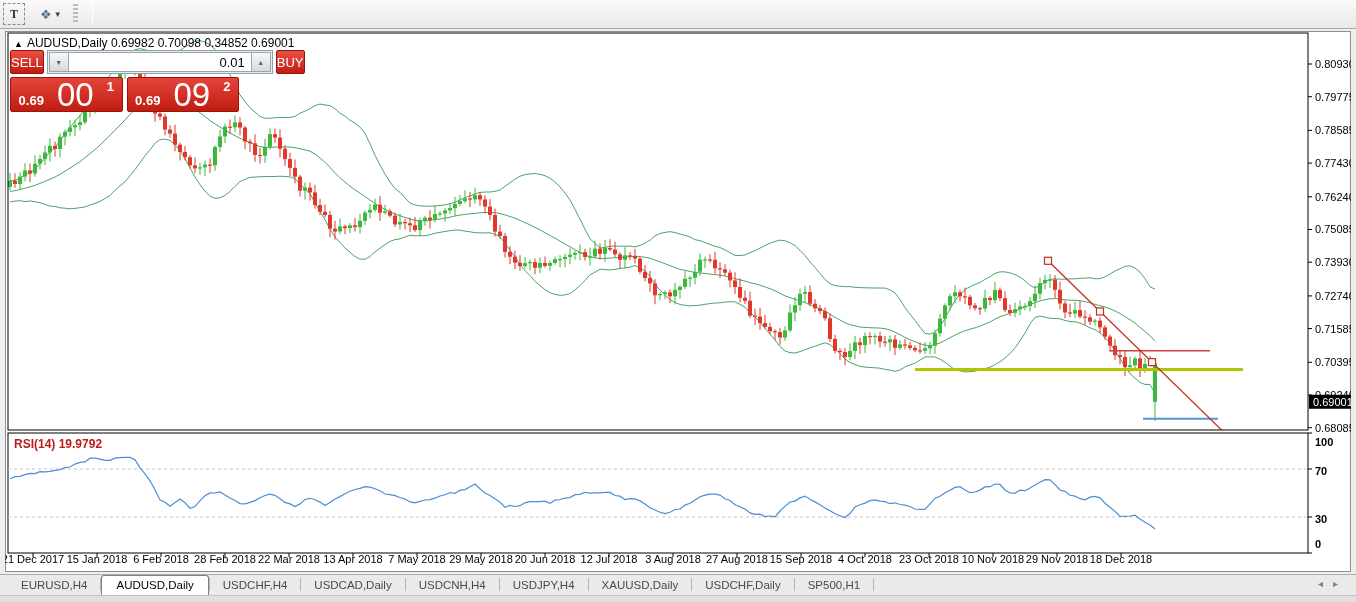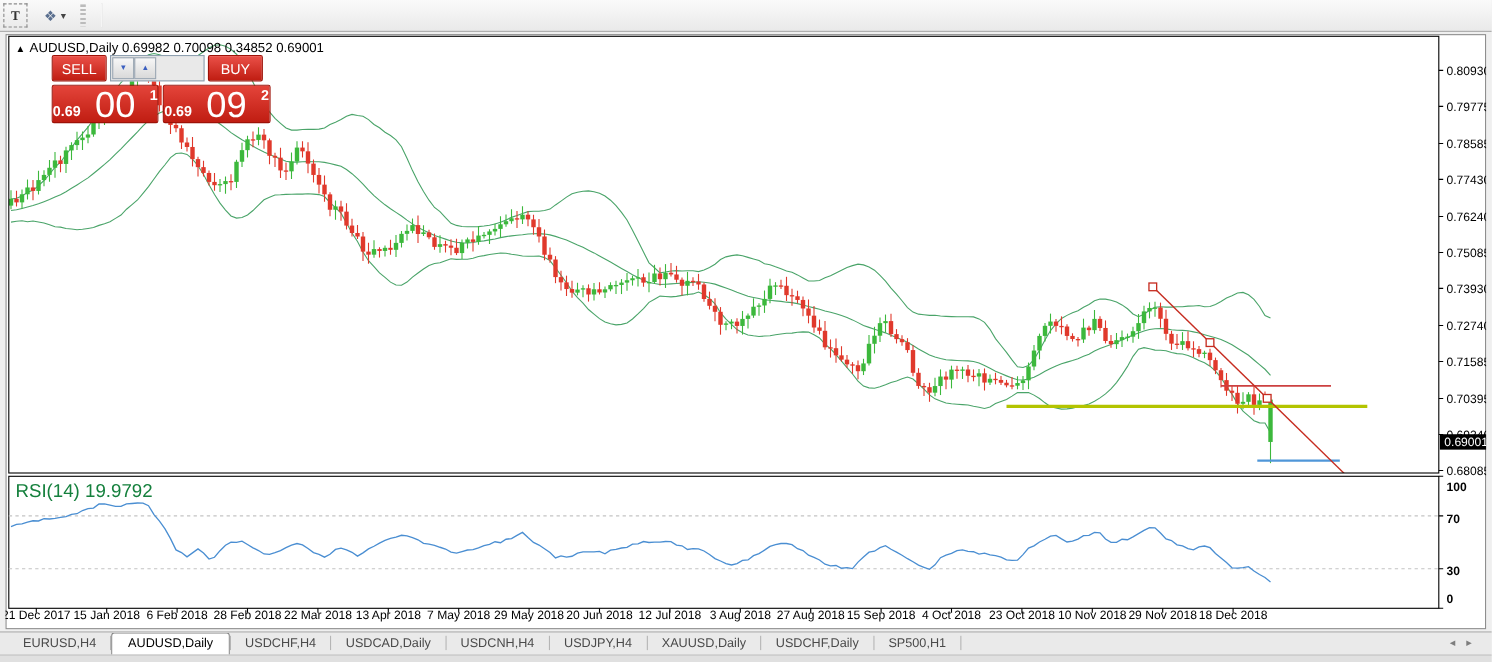--- a/index.html
+++ b/index.html
@@ -20,23 +20,23 @@
   .tfbtn { padding:3px 8px; font-size:11px; color:#222; margin:0 2px; border:1px solid transparent;
     border-radius:2px; cursor:default; }
   .tfbtn.active { background:#f6f6f6; border:1px solid #9a9a9a; box-shadow:inset 0 0 2px #ddd; }
   .toolsep { width:1px; height:22px; background:#c2c2c2; border-right:1px solid #fff; margin-left:8px; }
   
   .chartwin { position:absolute; left:5px; top:31px; width:1346px; height:541px;
     background:#fff; border:1px solid #8e8e8e; }
   #chart-svg { position:absolute; left:5px; top:31px; }
   .ohlc-header { position:absolute; left:14px; top:36px; font-size:12px; color:#000; z-index:5; }
   .ohlc-header .tri { font-size:9px; margin-right:4px; }
-  .rsi-header { position:absolute; left:14px; top:437px; font-size:17px; color:#15803d; z-index:5; }
+  .rsi-header { position:absolute; left:14px; top:437px; font-size:12px; color:#b91c1c; z-index:5;font-weight:bold; }
   
-  .panel { position:absolute; left:10px; top:50px; width:229px; height:62px; z-index:6;padding-left:37px; }
+  .panel { position:absolute; left:10px; top:50px; width:229px; height:62px; z-index:6; }
   .prow1 { display:flex; height:24px; }
   .pbtn { width:50px; height:24px; color:#fff; font-size:13px; display:flex; align-items:center;
     justify-content:center; background:linear-gradient(#ea5048,#c01d12); border:1px solid #9d1208; border-radius:2px; }
   .stepper { flex:1; margin:0 3px; display:flex; border:1px solid #8fa0b0; background:#e9e9e9; padding:1px; }
   .stepbtn { width:20px; display:flex; align-items:center; justify-content:center;
     background:linear-gradient(#f7f7f7,#d9d9d9); border:1px solid #9aa6b2; color:#3b5fc0; font-size:7px; }
   .lot { flex:1; border:1px solid #9aa6b2; border-left:none; border-right:none; background:#fff;
     font-size:13px; text-align:right; padding-right:6px; font-family:"Liberation Sans",sans-serif; }
   .prow2 { display:flex; height:35px; margin-top:3px; }
   .pricebox { flex:1; color:#fff; background:linear-gradient(#e4443a,#c01d12); border:1px solid #9d1208;
@@ -633,20 +633,21 @@
   <span class="tri">▲</span><span>AUDUSD,Daily</span>&nbsp;<span>0.69982 0.70098 0.34852 0.69001</span>
 </div>
 
 <div class="rsi-header">RSI(14) 19.9792</div>
 
 <div class="panel">
   <div class="prow1">
     <div class="pbtn">SELL</div>
     <div class="stepper">
       <div class="stepbtn">▼</div>
+      <input class="lot" value="0.01" style="">
       <div class="stepbtn">▲</div>
     </div>
     <div class="pbtn">BUY</div>
   </div>
   <div class="prow2">
     <div class="pricebox">
       <span class="pp-small">0.69</span>
       <span class="pp-big">00</span>
       <span class="pp-sup">1</span>
     </div>

